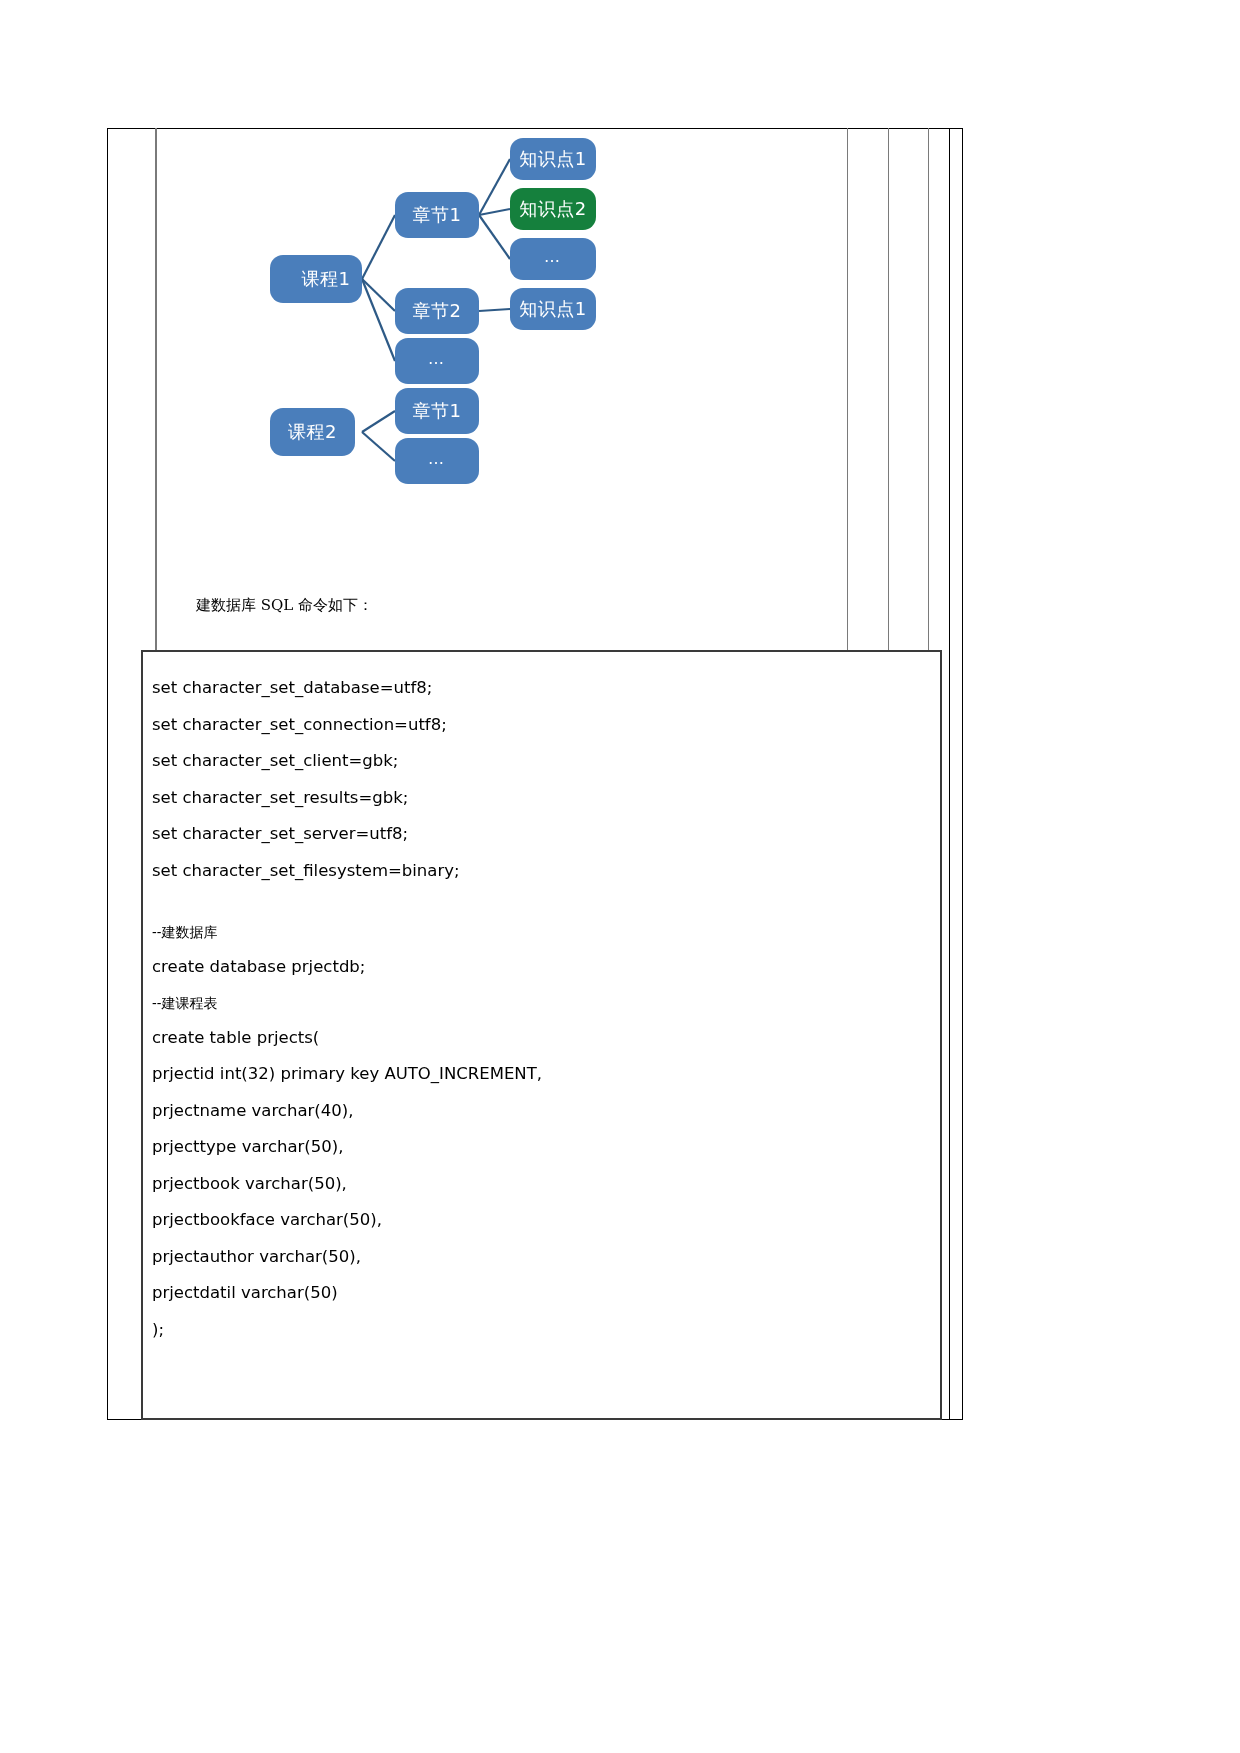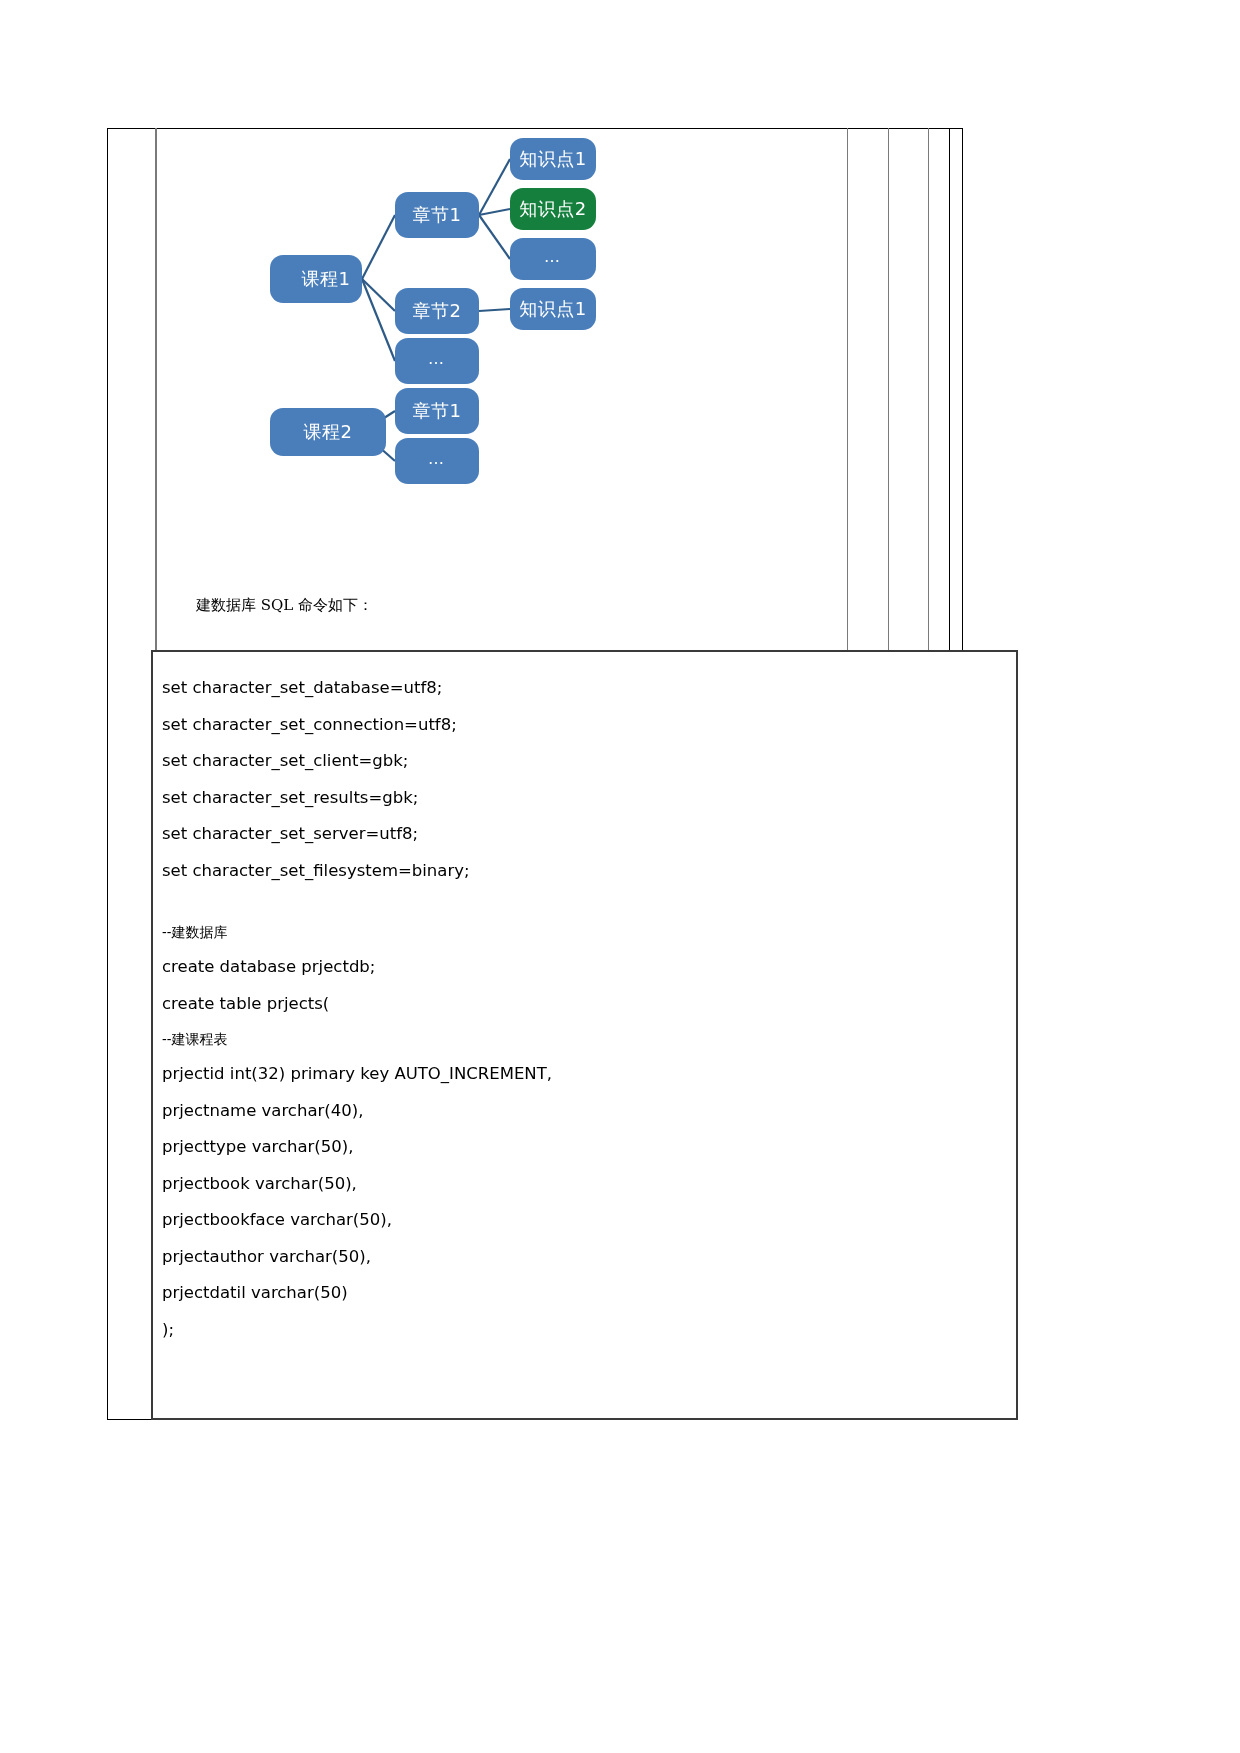--- a/index.html
+++ b/index.html
@@ -72,23 +72,23 @@
     top: 596px;
     font-family: "DejaVu Serif", "Liberation Serif", serif;
     font-size: 15px;
     color: #000000;
     white-space: nowrap;
   }
 
   
   #sqlbox {
     position: absolute;
-    left: 151px;
+    left: 141px;
     top: 650px;
-    width: 867px;
+    width: 801px;
     height: 770px;
     border: 2px solid #3a3a3a;
     box-sizing: border-box;
     background: #ffffff;
     overflow: hidden;
     z-index: 3;
   }
   #sqllines {
     position: absolute;
     left: 9px;
@@ -147,41 +147,41 @@
     </svg>
     <div id="node-layer">
         <div class="node" style="left: 110px; top: 125px; width: 92px; height: 48px; background: rgb(74, 126, 187); color: rgb(255, 255, 255); padding-left: 20px;">课程1</div>
         <div class="node" style="left: 235px; top: 62px; width: 84px; height: 46px; background: rgb(74, 126, 187); color: rgb(255, 255, 255);">章节1</div>
         <div class="node" style="left: 235px; top: 158px; width: 84px; height: 46px; background: rgb(74, 126, 187); color: rgb(255, 255, 255);">章节2</div>
         <div class="node dots" style="left: 235px; top: 208px; width: 84px; height: 46px; background: rgb(74, 126, 187); color: rgb(255, 255, 255);">…</div>
         <div class="node" style="left: 350px; top: 8px; width: 86px; height: 42px; background: rgb(74, 126, 187); color: rgb(255, 255, 255);">知识点1</div>
         <div class="node" style="left: 350px; top: 58px; width: 86px; height: 42px; background: #15803d; color: rgb(255, 255, 255);">知识点2</div>
         <div class="node dots" style="left: 350px; top: 108px; width: 86px; height: 42px; background: rgb(74, 126, 187); color: rgb(255, 255, 255);">…</div>
         <div class="node" style="left: 350px; top: 158px; width: 86px; height: 42px; background: rgb(74, 126, 187); color: rgb(255, 255, 255);">知识点1</div>
-        <div class="node" style="left: 110px; top: 278px; width: 116px; height: 48px; background: rgb(74, 126, 187); color: rgb(255, 255, 255);">课程2</div>
+        <div class="node" style="left: 110px; top: 278px; width: 85px; height: 48px; background: rgb(74, 126, 187); color: rgb(255, 255, 255);">课程2</div>
         <div class="node" style="left: 235px; top: 258px; width: 84px; height: 46px; background: rgb(74, 126, 187); color: rgb(255, 255, 255);">章节1</div>
         <div class="node dots" style="left: 235px; top: 308px; width: 84px; height: 46px; background: rgb(74, 126, 187); color: rgb(255, 255, 255);">…</div>
       </div>
   </div>
 
   <div id="caption">建数据库 SQL 命令如下：</div>
 
   <div id="sqlbox">
     <div id="sqllines">
         <div class="sql-line">set character_set_database=utf8;</div>
         <div class="sql-line">set character_set_connection=utf8;</div>
         <div class="sql-line">set character_set_client=gbk;</div>
         <div class="sql-line">set character_set_results=gbk;</div>
         <div class="sql-line">set character_set_server=utf8;</div>
         <div class="sql-line">set character_set_filesystem=binary;</div>
         <div class="sql-line blank"></div>
         <div class="sql-line comment">--建数据库</div>
         <div class="sql-line">create database prjectdb;</div>
+        <div class="sql-line comment">--建课程表</div>
         <div class="sql-line">create table prjects(</div>
-        <div class="sql-line comment">--建课程表</div>
         <div class="sql-line">prjectid int(32) primary key AUTO_INCREMENT,</div>
         <div class="sql-line">prjectname varchar(40),</div>
         <div class="sql-line">prjecttype varchar(50),</div>
         <div class="sql-line">prjectbook varchar(50),</div>
         <div class="sql-line">prjectbookface varchar(50),</div>
         <div class="sql-line">prjectauthor varchar(50),</div>
         <div class="sql-line">prjectdatil varchar(50)</div>
         <div class="sql-line">);</div>
       </div>
   </div>

